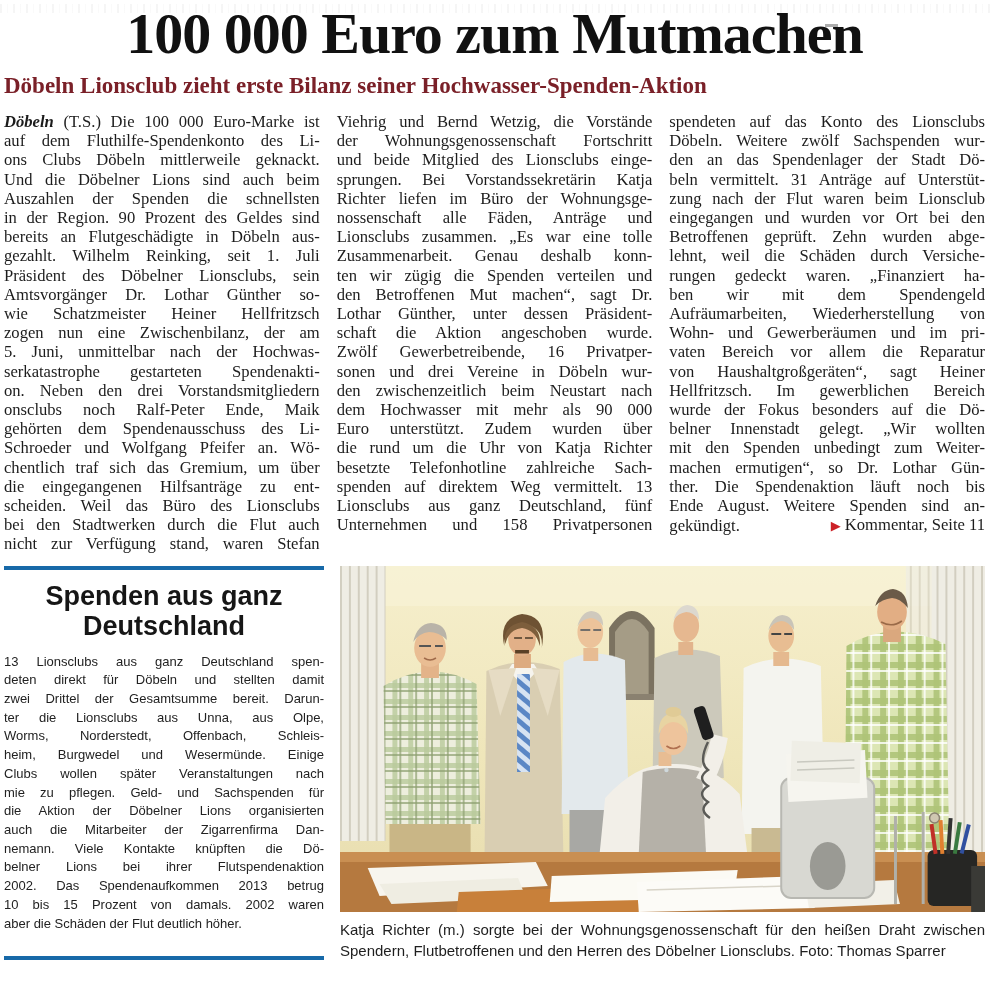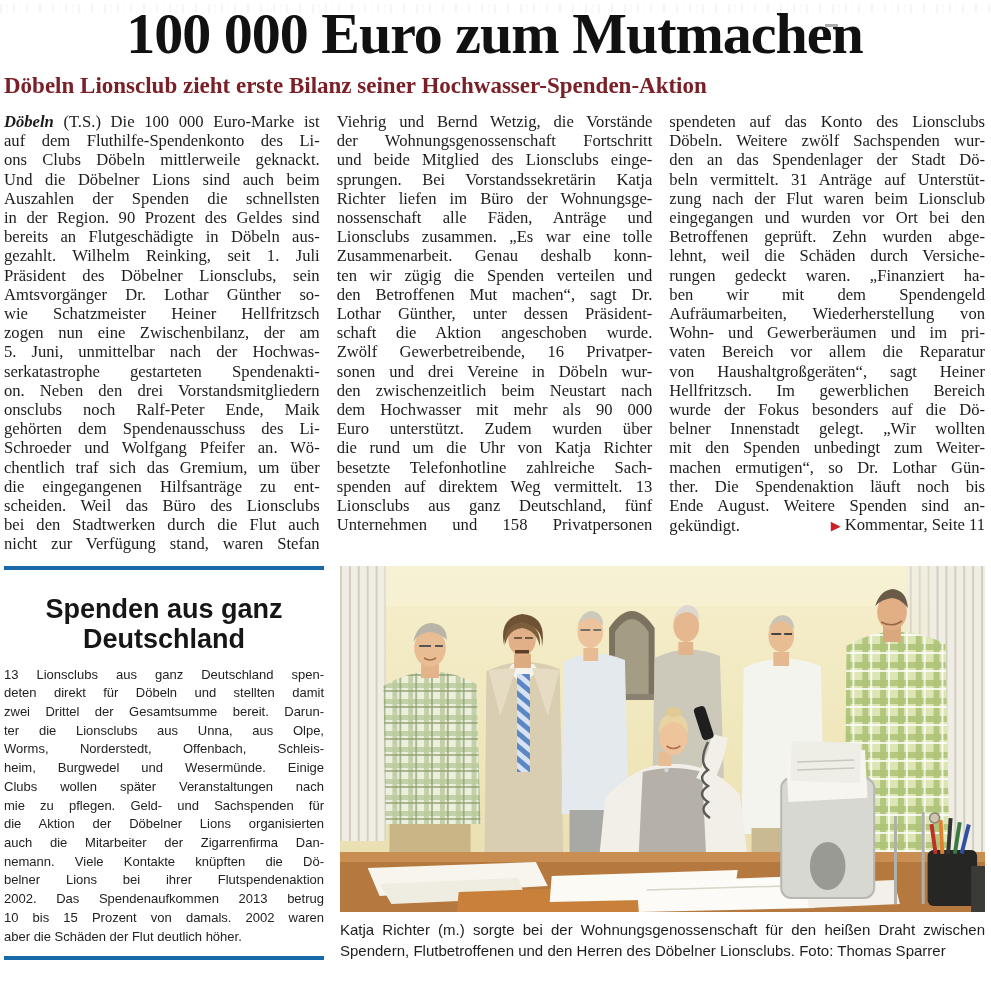--- a/index.html
+++ b/index.html
@@ -50,21 +50,21 @@
   .last-left .tline:last-child{text-align-last:left;}
 
   
   .bottom{display:flex;gap:16px;margin-top:12px;align-items:flex-start;}
 
   
   .sidebar{
     width:320px;flex:0 0 320px;height:394px;
     border-top:4px solid var(--rule-blue);
     border-bottom:4px solid var(--rule-blue);
-    padding-top:22px;
+    padding-top:9px;
     font-family:"Liberation Sans",sans-serif;
   }
   .sidebar-heading{
     text-align:center;font-weight:bold;font-size:27px;line-height:30px;
     max-width:262px;margin:2px auto 12px auto;color:#161616;
   }
   .sidebar .tline{font-size:13px;line-height:18.7px;color:#222;}
 
   
   .photo-wrap{flex:1 1 auto;min-width:0;}

